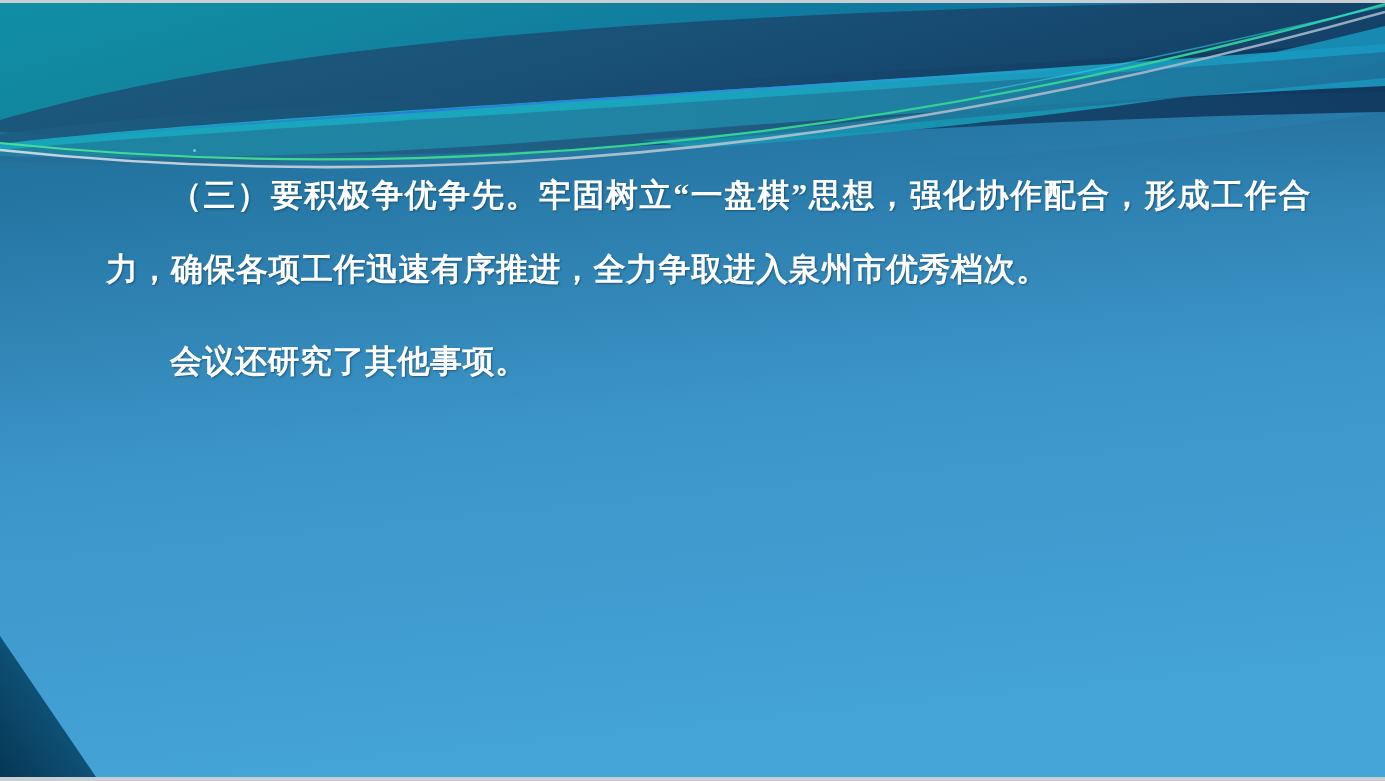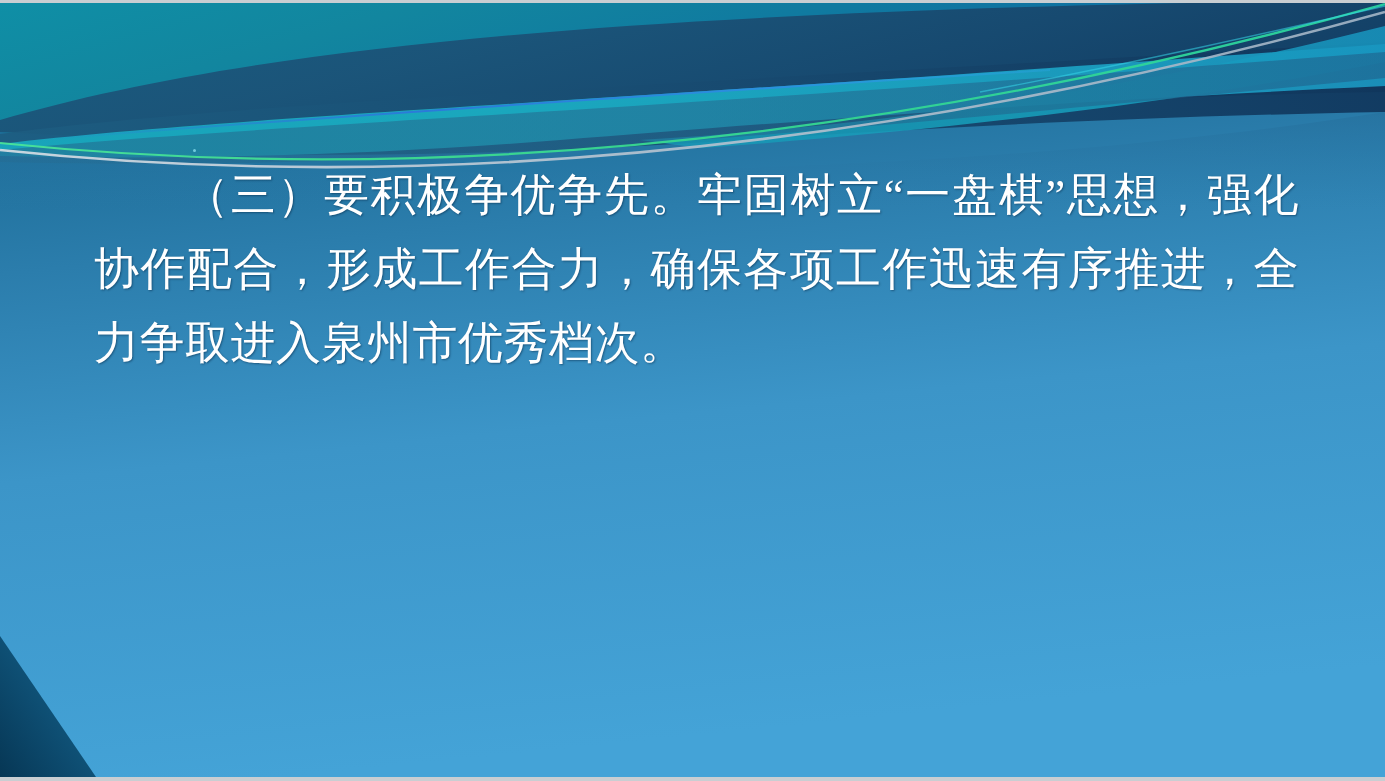--- a/index.html
+++ b/index.html
@@ -39,31 +39,32 @@
     inset: 0;
     width: 100%;
     height: 100%;
     display: block;
     z-index: 0;
   }
 
   
   #body-text {
     position: absolute;
-    left: 94px;
+    left: 106px;
     top: 158px;
     width: 1205px;
     z-index: 20;
     color: #ffffff;
-    font-size: 45px;
+    font-size: 32px;
     line-height: 74px;
     letter-spacing: .5px;
     text-align: justify;
     text-justify: inter-ideograph;
     text-shadow: 1px 1px 2px rgba(0, 30, 60, .45);
+    font-weight: bold;
     -webkit-font-smoothing: antialiased;
   }
   #body-text .para {
     margin: 0;
     text-indent: 2em;
     text-align: justify;
     text-justify: inter-ideograph;
   }
   #body-text .para.last {
     text-align: left;
@@ -223,15 +224,16 @@
     <path d="M0,636 L0,777 L96,777 Z" fill="url(#gCornerWedge)" opacity="0.95"></path>
   </svg>
 
   <div class="frame-edge top"></div>
   <div class="frame-edge bottom"></div>
 
   <div class="stray-dot"></div>
 
   <div id="body-text">
     <p class="para">（三）要积极争优争先。牢固树立“一盘棋”思想，强化协作配合，形成工作合力，确保各项工作迅速有序推进，全力争取进入泉州市优秀档次。</p>
+    <p class="para last">会议还研究了其他事项。</p>
   </div>
 
 </div>
 
 </body></html>

